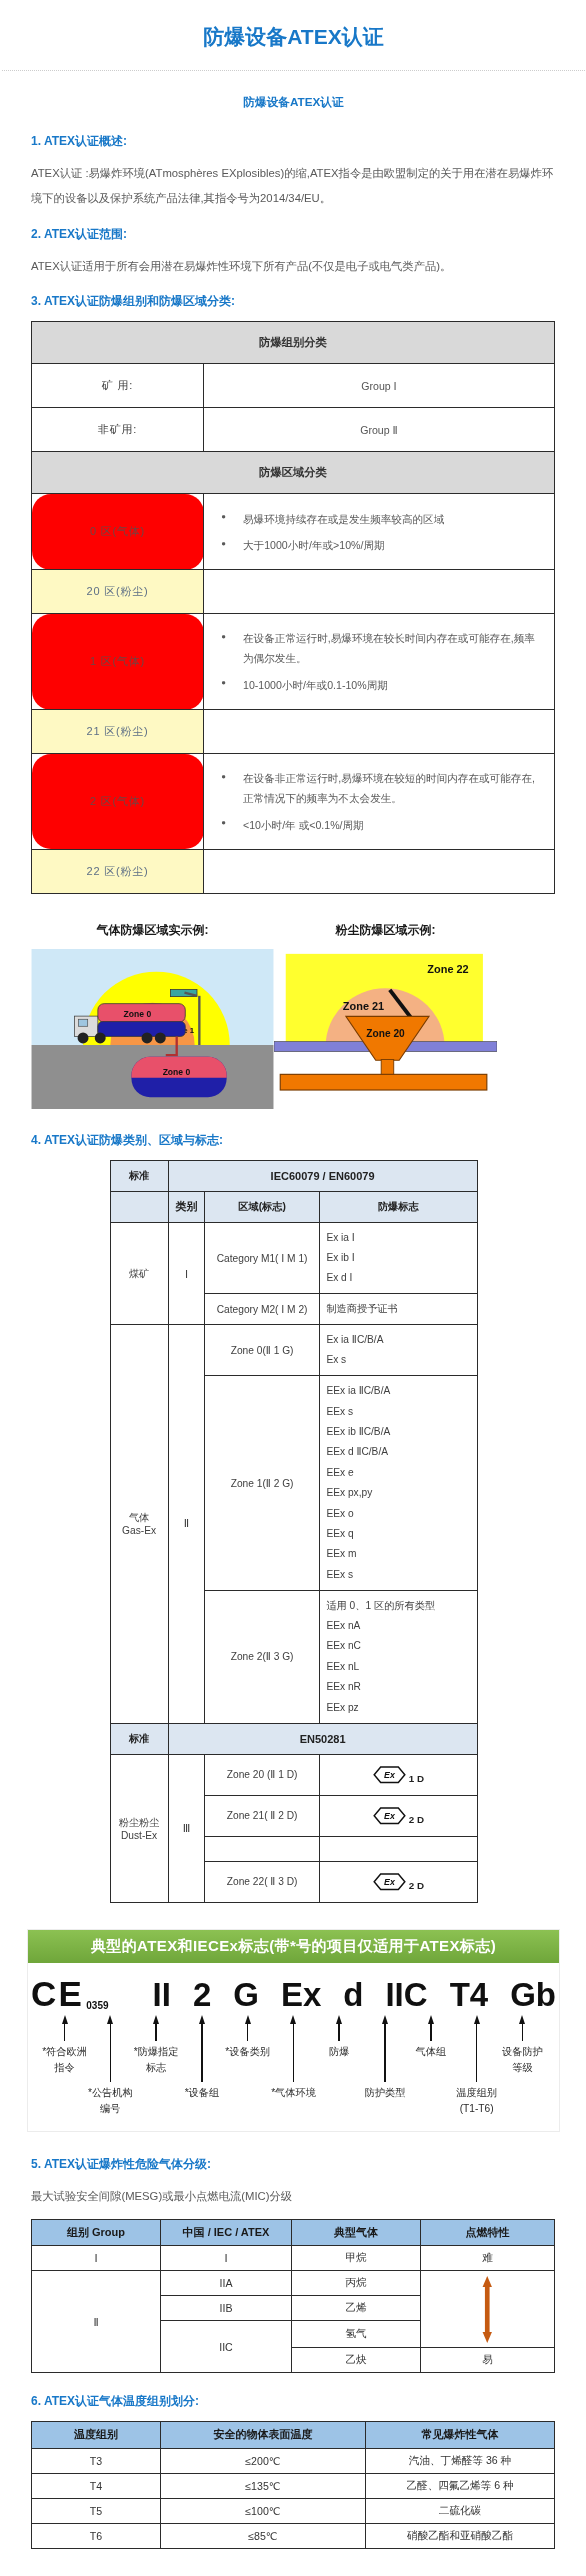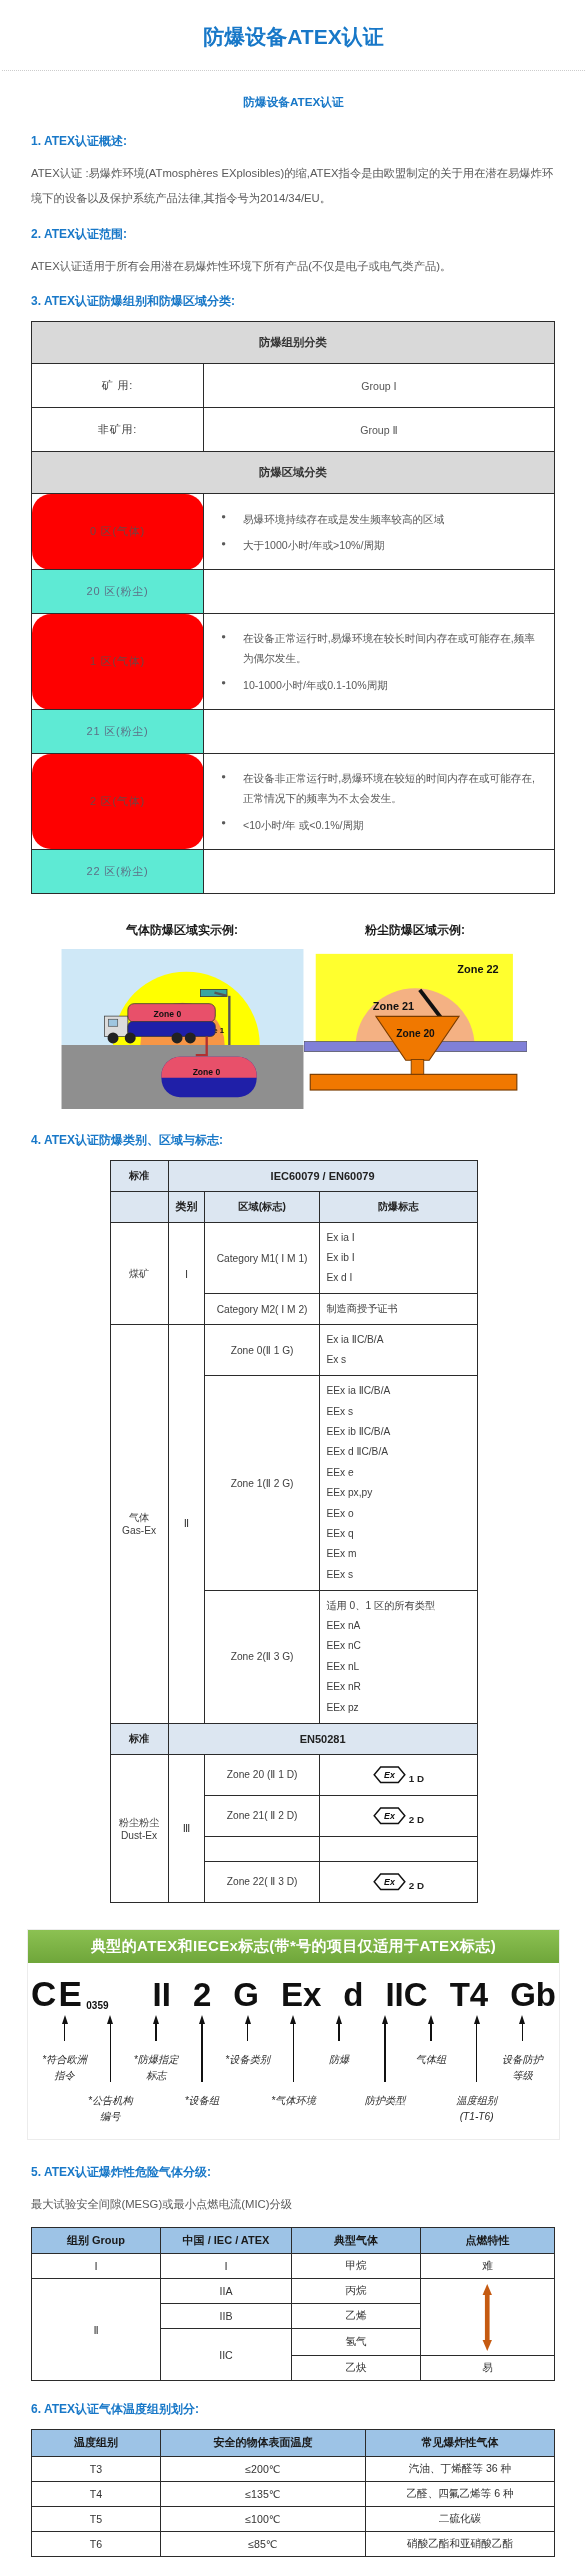--- a/index.html
+++ b/index.html
@@ -14,29 +14,29 @@
   table{border-collapse:collapse;}
   td,th{border:0.8px solid #2b2b2b;font-size:10.6px;color:#404040;box-sizing:border-box;}
   .pre{white-space:pre-line;}
 
   
   .tableA{width:524px;margin:4.7px 0 22px;}
   .tableA .hdr{background:#D9D9D9;font-weight:700;color:#333;text-align:center;height:42px;font-size:11.3px;}
   .tableA .lbl{width:172px;text-align:center;height:44px;font-size:11px;letter-spacing:0.8px;}
   .tableA .val{text-align:center;font-size:10.6px;color:#555;}
   .z-gas{background:#FE0000;color:#6e4545;border-radius:19px;}
-  .z-dust{background:#5eead4;color:#5d6f86;}
+  .z-dust{background:#fef9c3;color:#5d6f86;}
   .zone-desc{padding:7.8px 11px;vertical-align:middle;}
   .bullet{position:relative;padding-left:28px;font-size:10.6px;line-height:1.9;color:#595959;margin:6.3px 0;}
   .bullet::before{content:"●";position:absolute;left:6.3px;top:1.6px;font-size:7.8px;color:#595959;}
   .zone-row-tall td.zone-desc{height:67px;}
   .zone-row-dust td{height:41px;}
 
   
-  .figures{display:flex;justify-content:center;margin:7.8px 0 20.3px;}
+  .figures{display:flex;justify-content:flex-start;margin:7.8px 0 20.3px;}
   .fig{text-align:center;}
   .fig-caption{font-size:12px;font-weight:700;color:#1a1a1a;margin:6.3px 0 9.4px;}
 
   
   .tableB{width:368px;margin:3.1px auto 26.6px;}
   .tableB td{padding:4.7px 6.3px;}
   .tableB .hdrblue{background:#DCE6F1;font-weight:700;color:#222;text-align:center;height:31px;font-size:11px;}
   .tableB .gcell{width:66px;text-align:center;font-size:10.2px;}
   .tableB .ccell{width:41px;text-align:center;font-size:11px;}
   .tableB .zcell{width:138px;text-align:center;font-size:10.2px;margin-top:8px;}
@@ -52,21 +52,21 @@
   .ce-group{display:flex;align-items:flex-end;}
   .ce-text{font-size:35px;font-weight:800;color:#101010;letter-spacing:2.3px;line-height:1;}
   .nb-num{font-size:10px;font-weight:700;color:#101010;margin-left:2px;}
   .mark-part{font-size:33px;font-weight:800;color:#101010;line-height:1;}
   .arrows-row{display:flex;justify-content:space-between;padding:3.1px 14px 14px;}
   .arrow-item{display:flex;flex-direction:column;align-items:center;width:45px;}
   .arrow-head{width:0;height:0;border-left:3.9px solid transparent;border-right:3.9px solid transparent;border-bottom:9.4px solid #111;}
   .arrow-line{width:1.6px;background:#111;}
   .arrow-item.short .arrow-line{height:17px;}
   .arrow-item.long .arrow-line{height:58px;}
-  .arrow-label{font-size:10.2px;color:#2a2a2a;text-align:center;line-height:1.55;margin-top:11px;width:47px;font-style:italic;}
+  .arrow-label{font-size:10.2px;color:#2a2a2a;text-align:center;line-height:1.55;margin-top:3px;width:47px;}
 
   
   .tableC,.tableD,.tableE{width:524px;margin:4.7px 0 20.3px;}
   .tableC th,.tableD th,.tableE th{background:#9DC3E6;color:#1a1a1a;font-weight:700;height:26.6px;font-size:11px;}
   .tableC td,.tableD td{text-align:center;height:25px;font-size:10.6px;color:#333;}
   .ignite-arrow{display:block;margin:3.1px auto;}
 </style>
 </head>
 <body>
 

